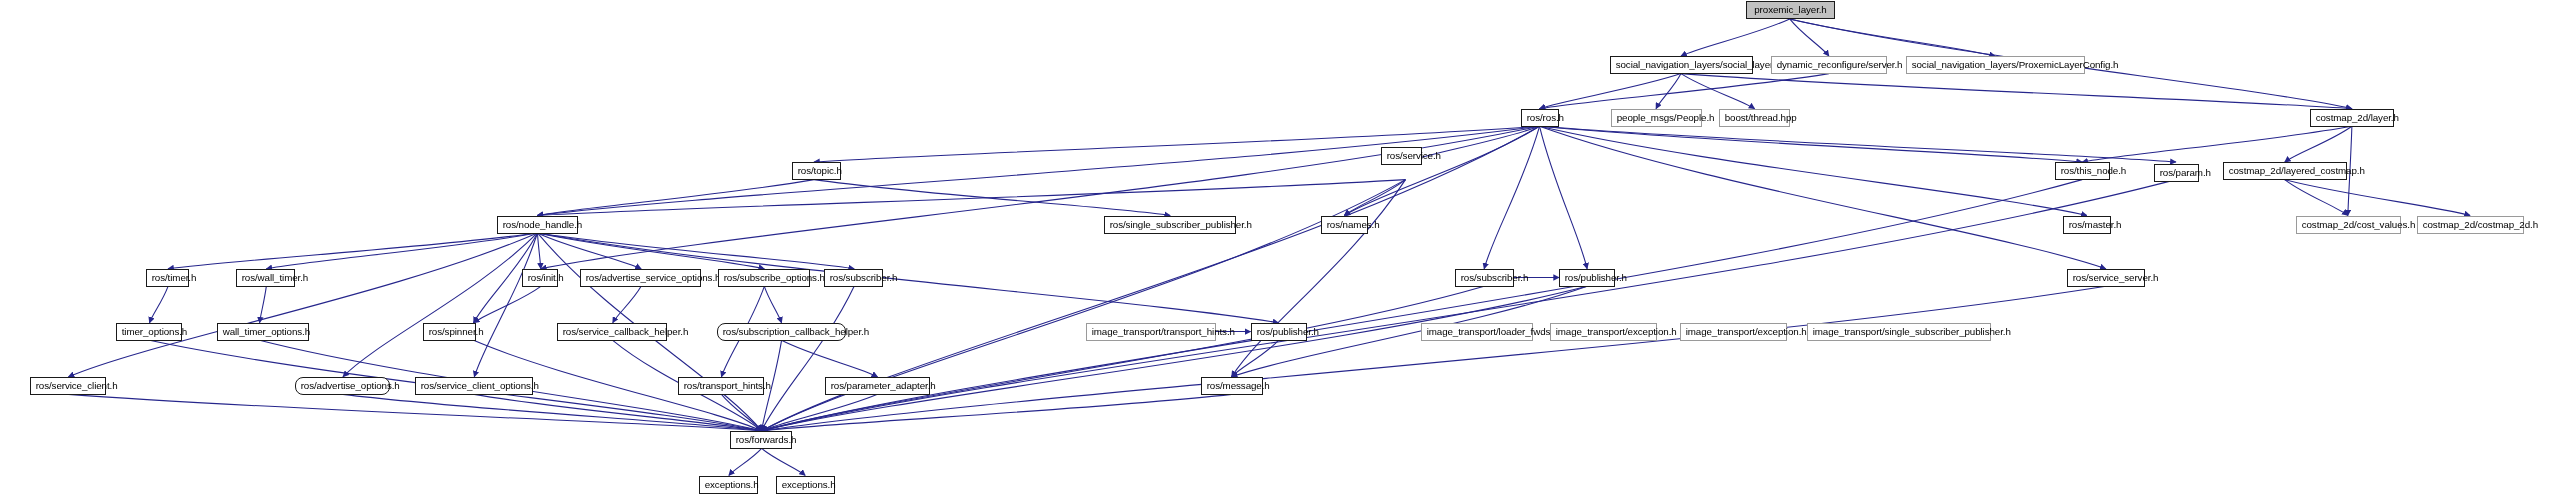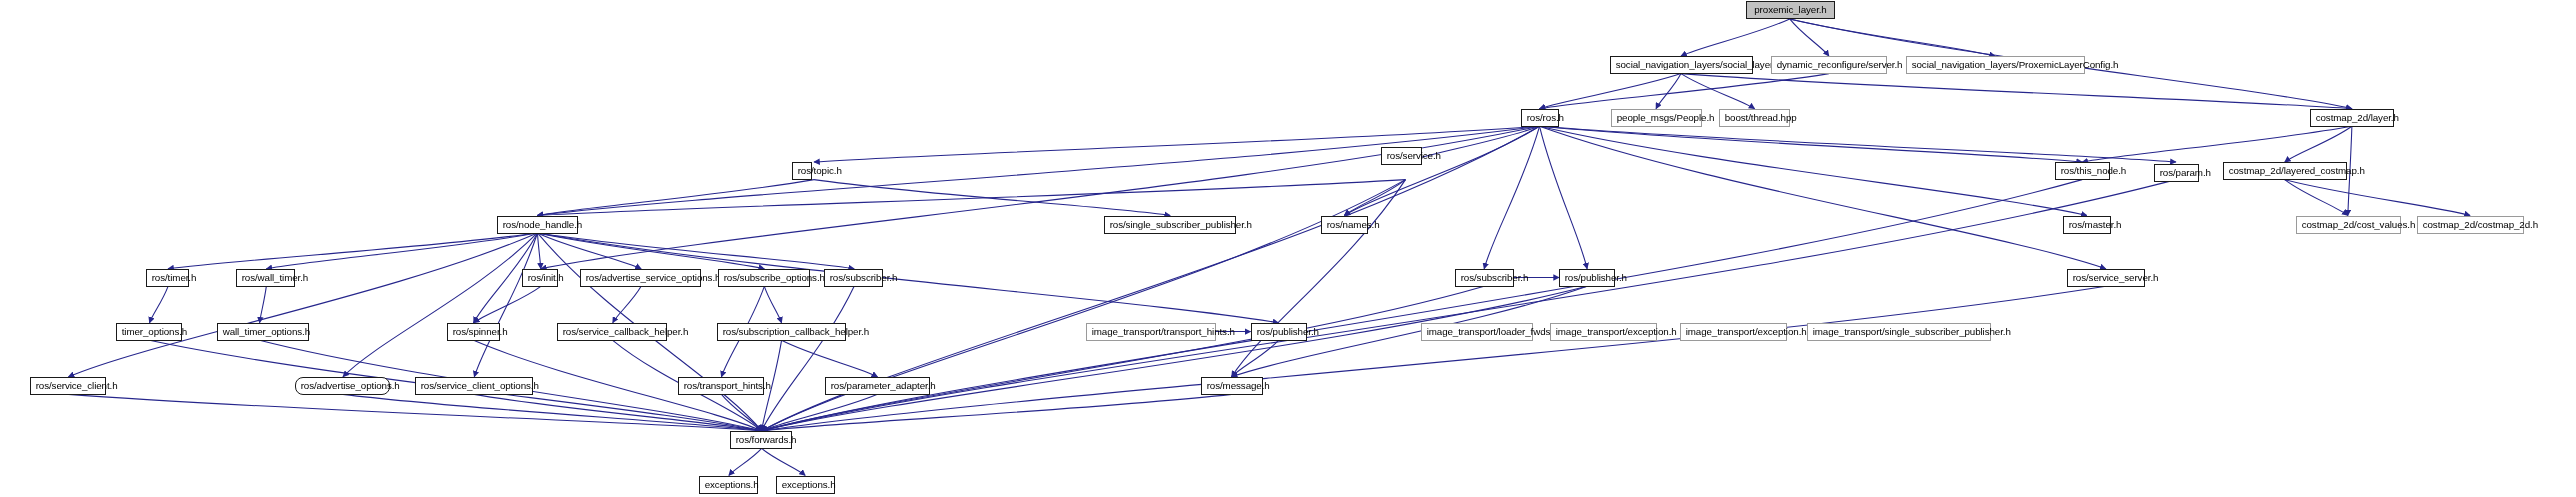--- a/index.html
+++ b/index.html
@@ -134,21 +134,21 @@
   </svg>
   <div id="node-layer">
       <div class="node root" style="left: 1746px; top: 1.4px; width: 89px;">proxemic_layer.h</div>
       <div class="node strong" style="left: 1610px; top: 56px; width: 143px;">social_navigation_layers/social_layer.h</div>
       <div class="node " style="left: 1771px; top: 56px; width: 116px;">dynamic_reconfigure/server.h</div>
       <div class="node " style="left: 1906px; top: 56px; width: 179px;">social_navigation_layers/ProxemicLayerConfig.h</div>
       <div class="node strong" style="left: 1521px; top: 109px; width: 38px;">ros/ros.h</div>
       <div class="node " style="left: 1611px; top: 109px; width: 91px;">people_msgs/People.h</div>
       <div class="node " style="left: 1719px; top: 109px; width: 71px;">boost/thread.hpp</div>
       <div class="node strong" style="left: 2310px; top: 109px; width: 84px;">costmap_2d/layer.h</div>
-      <div class="node strong" style="left: 792px; top: 162px; width: 20px;">ros/topic.h</div>
+      <div class="node strong" style="left: 792px; top: 162px; width: 49px;">ros/topic.h</div>
       <div class="node strong" style="left: 1381px; top: 147px; width: 41px;">ros/service.h</div>
       <div class="node strong" style="left: 2055px; top: 162px; width: 55px;">ros/this_node.h</div>
       <div class="node strong" style="left: 2154px; top: 164px; width: 45px;">ros/param.h</div>
       <div class="node strong" style="left: 2223px; top: 162px; width: 124px;">costmap_2d/layered_costmap.h</div>
       <div class="node strong" style="left: 1104px; top: 216px; width: 132px;">ros/single_subscriber_publisher.h</div>
       <div class="node strong" style="left: 1321px; top: 216px; width: 47px;">ros/names.h</div>
       <div class="node strong" style="left: 497px; top: 216px; width: 81px;">ros/node_handle.h</div>
       <div class="node strong" style="left: 2063px; top: 216px; width: 48px;">ros/master.h</div>
       <div class="node " style="left: 2296px; top: 216px; width: 105px;">costmap_2d/cost_values.h</div>
       <div class="node " style="left: 2417px; top: 216px; width: 107px;">costmap_2d/costmap_2d.h</div>
@@ -156,23 +156,23 @@
       <div class="node strong" style="left: 236px; top: 269px; width: 59px;">ros/wall_timer.h</div>
       <div class="node strong" style="left: 522px; top: 269px; width: 36px;">ros/init.h</div>
       <div class="node strong" style="left: 580px; top: 269px; width: 121px;">ros/advertise_service_options.h</div>
       <div class="node strong" style="left: 718px; top: 269px; width: 92px;">ros/subscribe_options.h</div>
       <div class="node strong" style="left: 824px; top: 269px; width: 59px;">ros/subscriber.h</div>
       <div class="node strong" style="left: 1455px; top: 269px; width: 59px;">ros/subscriber.h</div>
       <div class="node strong" style="left: 1559px; top: 269px; width: 56px;">ros/publisher.h</div>
       <div class="node strong" style="left: 2067px; top: 269px; width: 78px;">ros/service_server.h</div>
       <div class="node strong" style="left: 116px; top: 323px; width: 66px;">timer_options.h</div>
       <div class="node strong" style="left: 217px; top: 323px; width: 92px;">wall_timer_options.h</div>
-      <div class="node strong" style="left: 447px; top: 323px; width: 53px;">ros/spinner.h</div>
+      <div class="node strong" style="left: 423px; top: 323px; width: 53px;">ros/spinner.h</div>
       <div class="node strong" style="left: 557px; top: 323px; width: 110px;">ros/service_callback_helper.h</div>
-      <div class="node strong" style="left: 717px; top: 323px; width: 129px;">ros/subscription_callback_helper.h</div>
+      <div class="node strong" style="left: 717px; top: 323px; width: 129px; border-radius: 8px;">ros/subscription_callback_helper.h</div>
       <div class="node " style="left: 1086px; top: 323px; width: 130px;">image_transport/transport_hints.h</div>
       <div class="node strong" style="left: 1251px; top: 323px; width: 56px;">ros/publisher.h</div>
       <div class="node " style="left: 1421px; top: 323px; width: 112px;">image_transport/loader_fwds.h</div>
       <div class="node " style="left: 1550px; top: 323px; width: 107px;">image_transport/exception.h</div>
       <div class="node " style="left: 1680px; top: 323px; width: 107px;">image_transport/exception.h</div>
       <div class="node " style="left: 1807px; top: 323px; width: 184px;">image_transport/single_subscriber_publisher.h</div>
       <div class="node strong" style="left: 30px; top: 377px; width: 76px;">ros/service_client.h</div>
       <div class="node strong" style="left: 295px; top: 377px; width: 95px; border-radius: 8px;">ros/advertise_options.h</div>
       <div class="node strong" style="left: 415px; top: 377px; width: 118px;">ros/service_client_options.h</div>
       <div class="node strong" style="left: 678px; top: 377px; width: 86px;">ros/transport_hints.h</div>

